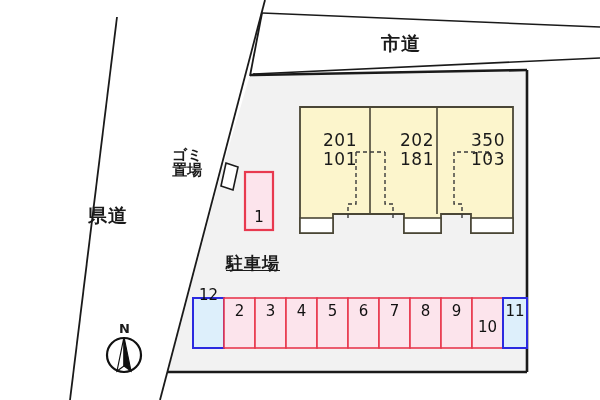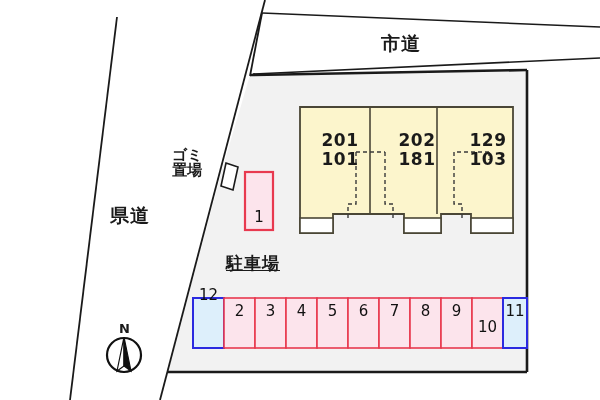--- a/index.html
+++ b/index.html
@@ -43,21 +43,21 @@
     text-decoration: underline;
   }
   .gomi-label {
     font-size: 15px;
     line-height: 1.0;
     letter-spacing: 0px;
     text-align: center;
   }
   .unit-label {
     font-size: 17px;
-    font-weight: bold;
+    font-weight: normal;
     letter-spacing: 0.5px;
     text-align: center;
     line-height: 1.12;
   }
   .stall-num {
     position: absolute;
     font-size: 15px;
     font-weight: normal;
     color: #111111;
     text-align: center;
@@ -132,32 +132,32 @@
     <rect x="472" y="298" width="31" height="50" fill="#fce4ec" stroke="#e8394f" stroke-width="1.6"></rect>
     <rect x="503" y="298" width="24" height="50" fill="#ddeffb" stroke="#2a2ae0" stroke-width="2"></rect>
 
     <circle cx="124" cy="355" r="17" fill="#ffffff" stroke="#111111" stroke-width="2.2"></circle>
     <polygon points="124,337 117,371 124,366" fill="#ffffff" stroke="#111111" stroke-width="1.2"></polygon>
     <polygon points="124,337 131,371 124,366" fill="#111111" stroke="#111111" stroke-width="1.2"></polygon>
   </svg>
 
   <div class="txt road-label" style="left:381px; top:34px;">市道</div>
 
-  <div class="txt road-label" style="left:110px; top:206px;">県道</div>
+  <div class="txt road-label" style="left:88px; top:206px;">県道</div>
 
   <div class="txt gomi-label" style="left:172px; top:148px;">ゴミ
 置場</div>
 
   <div class="txt lot-label" style="left:226px; top:255px;">駐車場</div>
 
   <div class="txt unit-label" style="left:311px; top:131px; width:58px;"><span>201</span><br><span>101</span></div>
 
   <div class="txt unit-label" style="left:388px; top:131px; width:58px;"><span>202</span><br><span>181</span></div>
 
-  <div class="txt unit-label" style="left:459px; top:131px; width:58px;"><span>129</span><br><span>103</span></div>
+  <div class="txt unit-label" style="left:459px; top:131px; width:58px;"><span>350</span><br><span>103</span></div>
 
   <div class="stall-num" style="left:245px; top:208px; width:28px;">1</div>
 
   <div class="stall-num" style="left:193px; top:286px; width:31px;">12</div>
   <div class="stall-num" style="left:224px; top:302px; width:31px;">2</div>
   <div class="stall-num" style="left:255px; top:302px; width:31px;">3</div>
   <div class="stall-num" style="left:286px; top:302px; width:31px;">4</div>
   <div class="stall-num" style="left:317px; top:302px; width:31px;">5</div>
   <div class="stall-num" style="left:348px; top:302px; width:31px;">6</div>
   <div class="stall-num" style="left:379px; top:302px; width:31px;">7</div>

